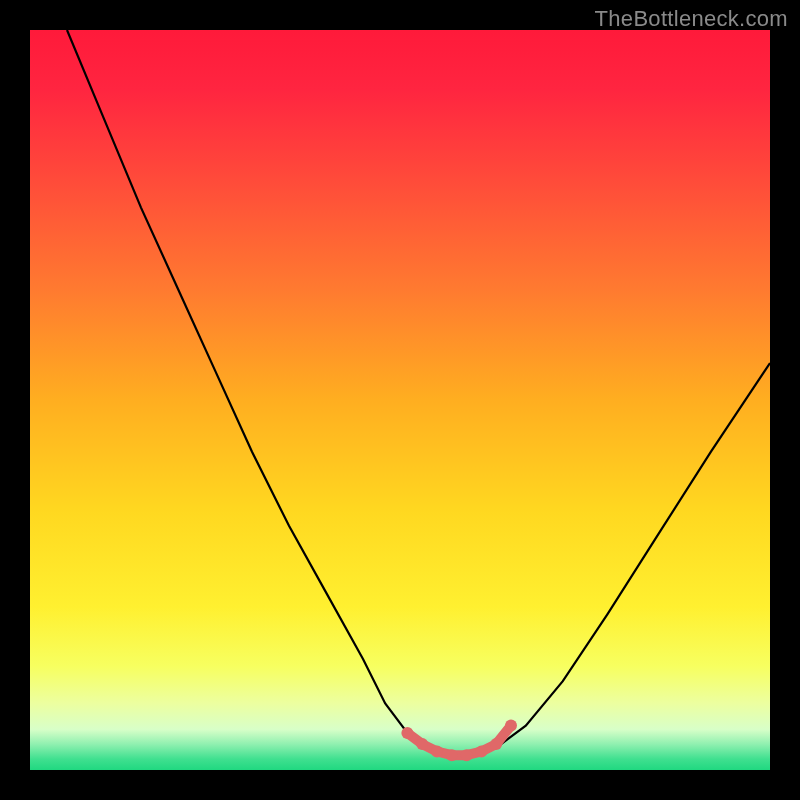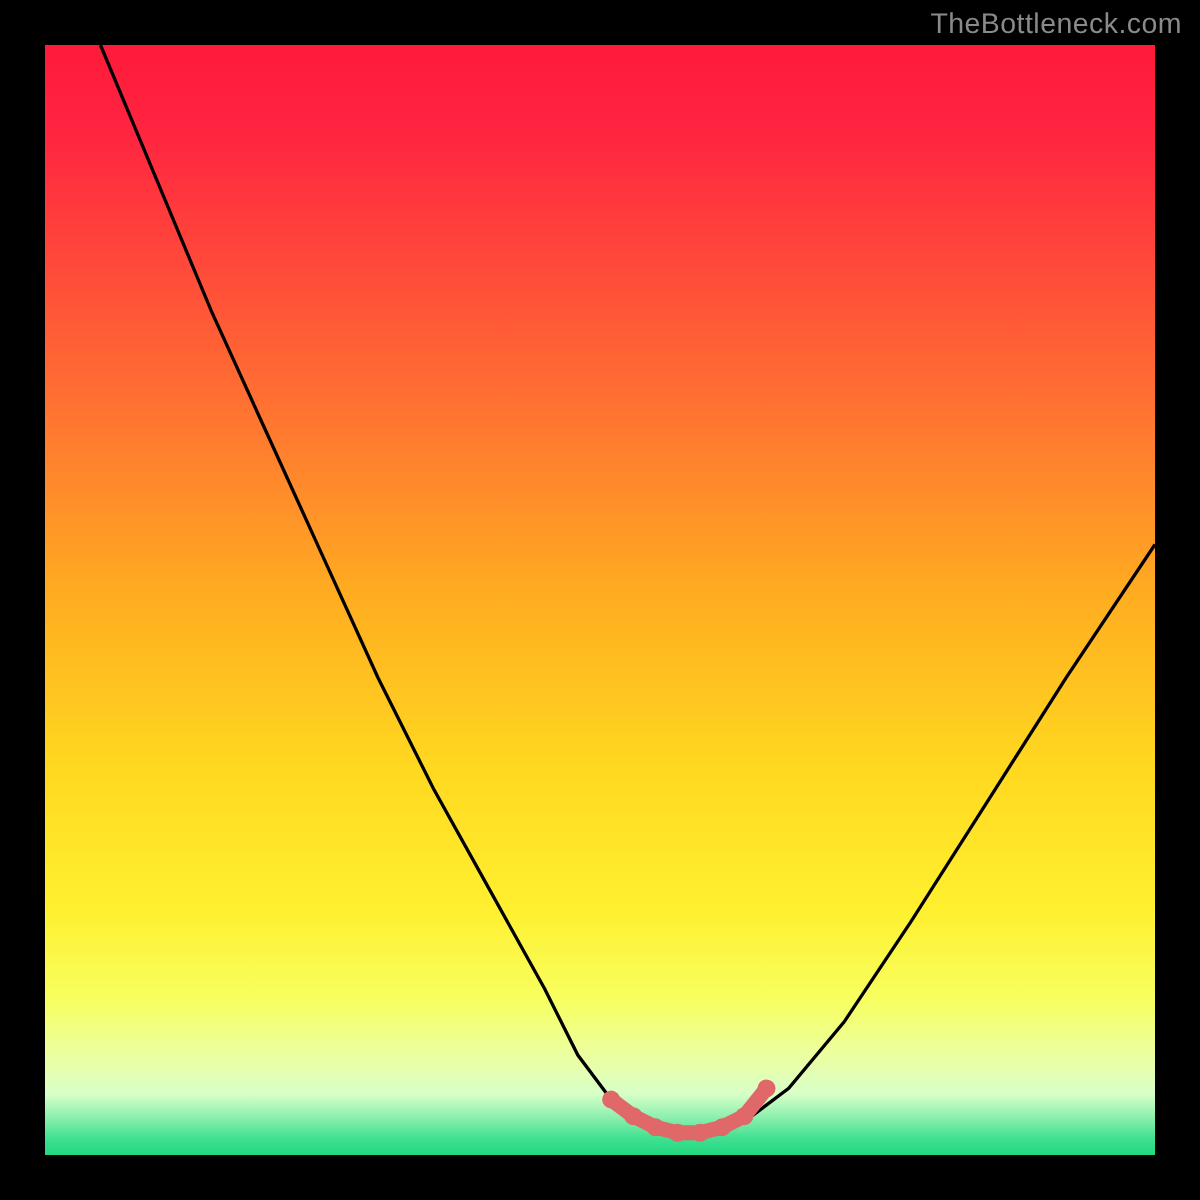--- a/index.html
+++ b/index.html
@@ -22,21 +22,21 @@
     left: 30px;
     top: 30px;
     width: 740px;
     height: 740px;
   }
   .watermark {
     position: absolute;
     top: 6px;
     right: 12px;
     color: #8a8a8a;
-    font-size: 19px;
+    font-size: 22px;
     font-weight: 500;
     letter-spacing: 0.3px;
   }
 </style>
 </head>
 <body>
 
 <div class="frame">
   <div class="watermark">TheBottleneck.com</div>
 

